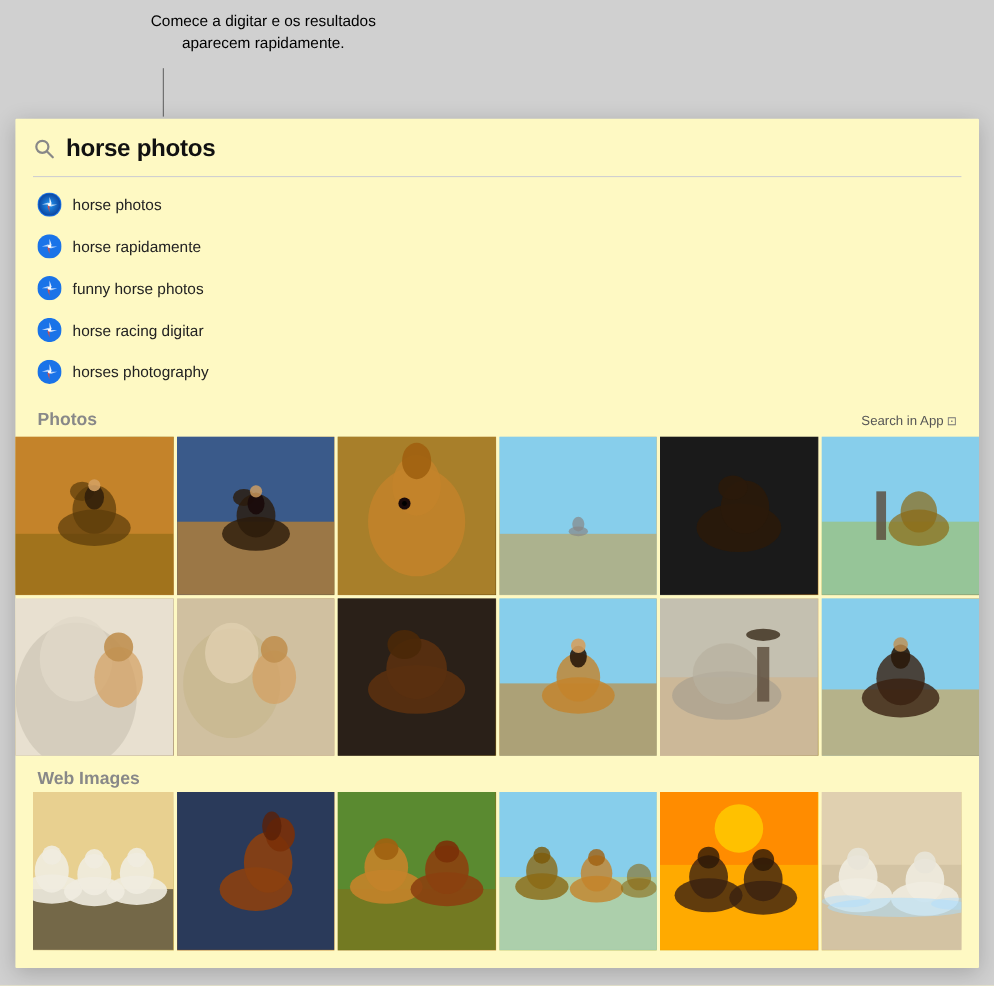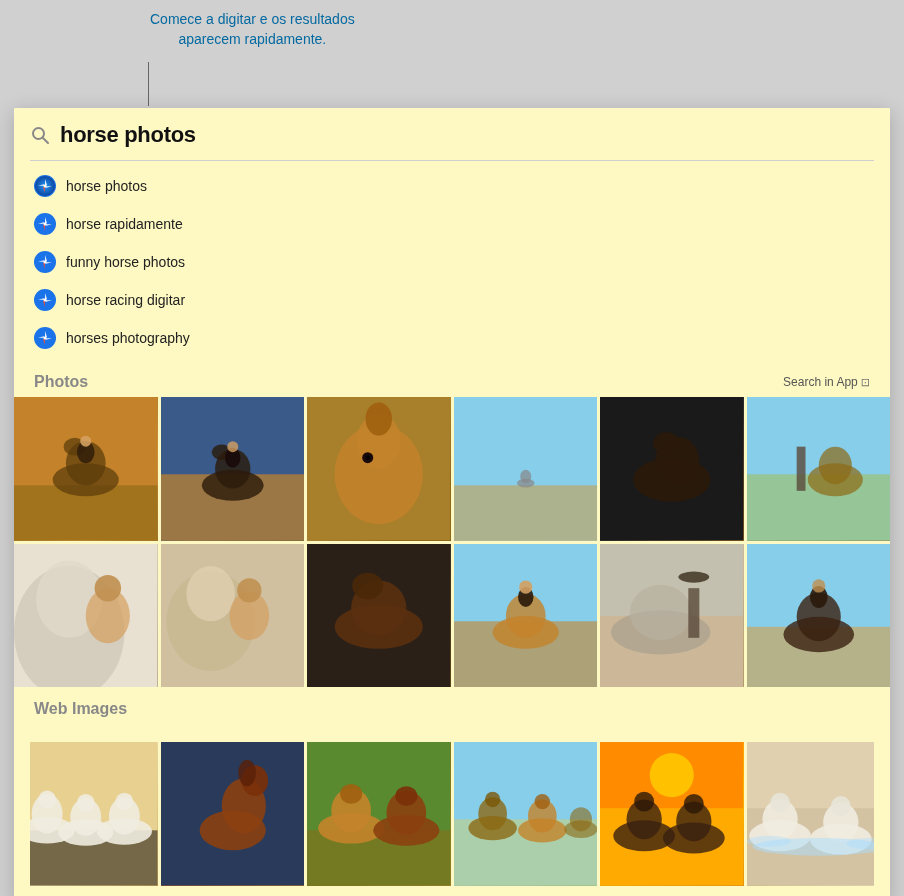--- a/index.html
+++ b/index.html
@@ -9,24 +9,24 @@
       height: 896px;
       background: #d0d0d0;
       font-family: -apple-system, BlinkMacSystemFont, 'SF Pro Text', 'Helvetica Neue', sans-serif;
       overflow: hidden;
       position: relative;
     }
 
     .tooltip {
       position: absolute;
       top: 10px;
-      left: 150px;
+      left: 137px;
       text-align: center;
       font-size: 14px;
-      color: #0369a1;
+      color: #000000;
       line-height: 1.4;
       z-index: 10;
     }
 
     .tooltip-line {
       position: absolute;
       left: 148px;
       top: 62px;
       width: 1px;
       height: 44px;
@@ -179,21 +179,21 @@
       aspect-ratio: 1;
       overflow: hidden;
       cursor: pointer;
     }
 
     .web-images-section {
       padding: 0;
     }
 
     .web-section-header {
-      padding: 10px 4px 24px 4px;
+      padding: 10px 4px 2px 4px;
     }
 
     .bottom-clip {
       overflow: hidden;
       height: 160px;
     }
   </style>
 </head>
 <body>
 

